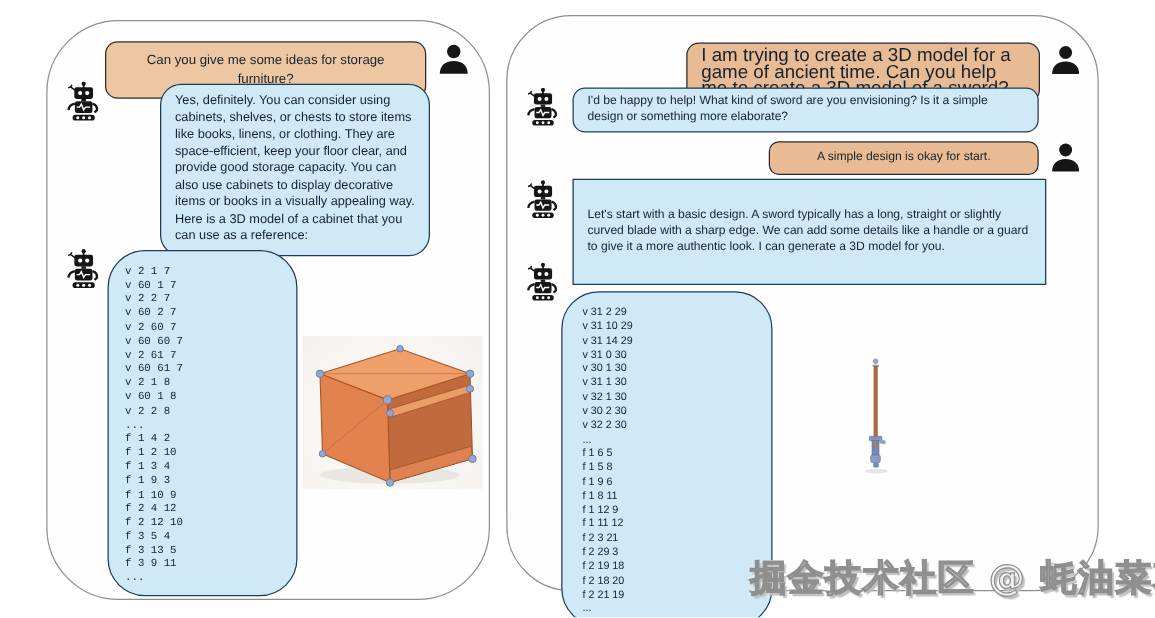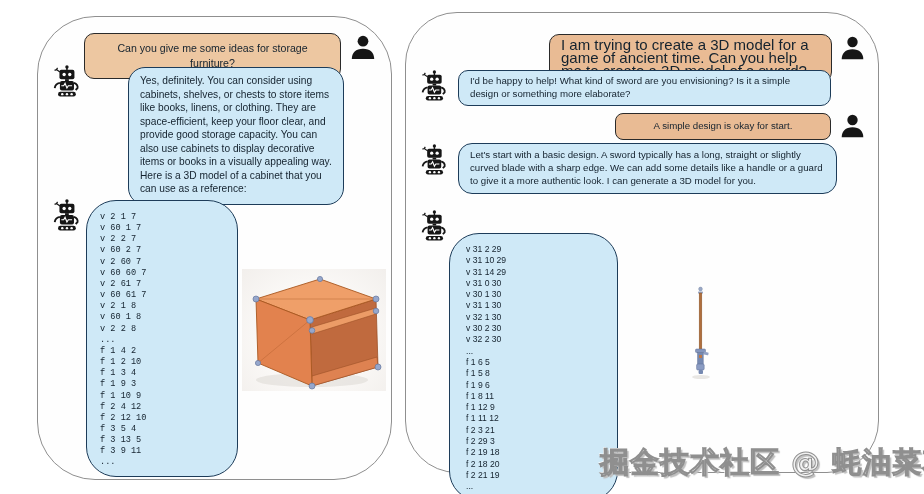--- a/index.html
+++ b/index.html
@@ -25,21 +25,21 @@
   #l-fig{position:absolute;left:204px;top:252px;width:144px;height:122px;
          background:radial-gradient(ellipse at 50% 55%, #faf8f6 55%, #f2efec 100%);}
   
   #r-u1{left:143px;top:21px;width:283px;padding:4px 11px;font-size:15px;line-height:12.8px;}
   #r-ui1{left:433px;top:22px;width:27px;height:27px;}
   #r-r1{left:13px;top:57px;width:29px;height:31px;}
   #r-b1{left:52px;top:57px;width:373px;padding:4px 11px;font-size:9.7px;line-height:12.8px;border-radius:10px;}
   #r-u2{left:209px;top:100px;width:216px;padding:6px 10px;font-size:9.7px;line-height:12.5px;text-align:center;border-radius:8px;}
   #r-ui2{left:433px;top:100px;width:27px;height:27px;}
   #r-r2{left:13px;top:131px;width:29px;height:31px;}
-  #r-b2{left:52px;top:130px;width:379px;padding:5px 11px;font-size:9.7px;line-height:12.9px;border-radius:14px;}
+  #r-b2{left:52px;top:130px;width:379px;padding:22px 11px;font-size:9.7px;line-height:12.9px;border-radius:0;}
   #r-r3{left:13px;top:197px;width:29px;height:31px;}
   #r-code{left:43px;top:193px;width:169px;height:268px;padding:10px 8px 10px 16px;line-height:11.3px;margin-top:27px;}
   #r-fig{position:absolute;left:263px;top:270px;width:62px;height:102px;}
 
   .avatar{position:absolute;}
   .watermark{position:absolute;left:600px;top:444px;width:324px;z-index:5;
              font-size:29px;font-weight:bold;letter-spacing:1px;line-height:36px;
              color:#f1f1f1;-webkit-text-stroke:1px #8f8f8f;
              text-shadow:2px 2px 1px #bfbfbf, -1px -1px 0 #ffffff;
              font-family:"DejaVu Sans","Liberation Sans",sans-serif;white-space:nowrap;}

